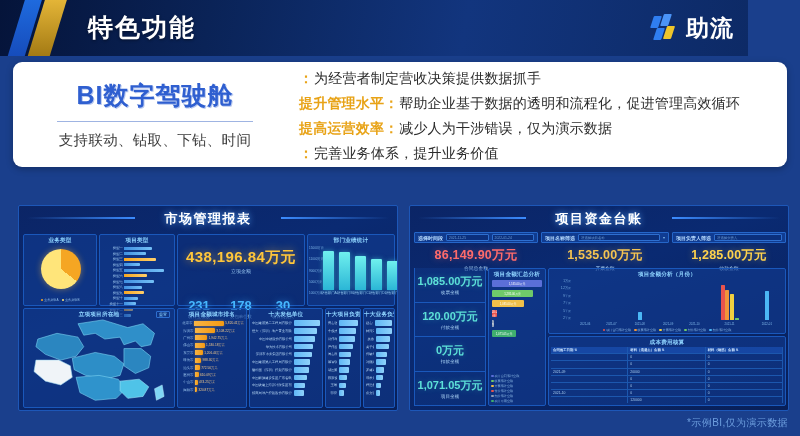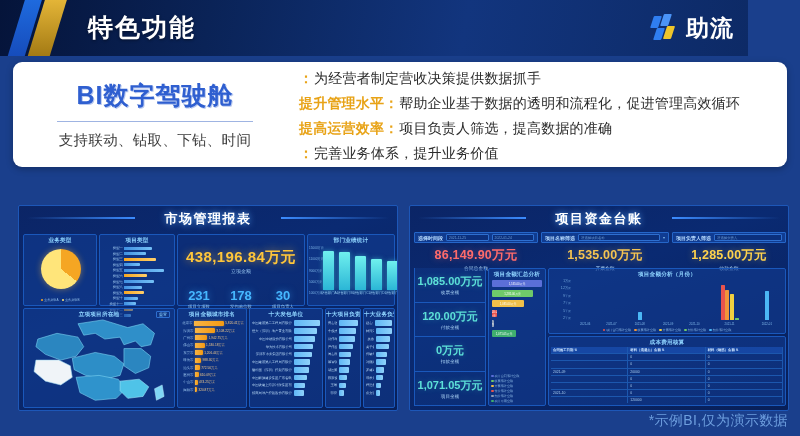--- a/index.html
+++ b/index.html
@@ -129,21 +129,21 @@
   .tbl-cell{ font-size:3.4px; color:#a8cdf0; padding:1px 2px; border-right:1px solid #1c57ae; overflow:hidden; white-space:nowrap; }
   .tbl-head{ background:rgba(25,80,180,.7); }
   .tbl-head .tbl-cell{ color:#cfe6ff; font-weight:bold; }
 
   .legend{ display:flex; flex-wrap:wrap; gap:3px; justify-content:center; }
   .legend-item{ display:flex; align-items:center; gap:1px; font-size:3.1px; color:#8fbde8; white-space:nowrap; }
   .legend-dot{ width:2.5px; height:2.5px; border-radius:50%; }
 
   .watermark{
     position:absolute; right:12px; bottom:6px;
-    font-size:14px; color:#6d9ede; letter-spacing:.4px;
+    font-size:10px; color:#6d9ede; letter-spacing:.4px;
   }
 </style>
 </head>
 <body>
 
 <div class="header">
   <div class="hdr-slash-wrap">
     <div class="hdr-slash blue"></div>
     <div class="hdr-slash gold"></div>
   </div>
@@ -173,21 +173,21 @@
         <span class="feat-val">为经营者制定营收决策提供数据抓手</span>
       </div>
       <div class="feat-row">
         <span class="feat-key">提升管理水平</span>
         <span class="feat-colon">：</span>
         <span class="feat-val">帮助企业基于数据的透明和流程化，促进管理高效循环</span>
       </div>
       <div class="feat-row">
         <span class="feat-key">提高运营效率</span>
         <span class="feat-colon">：</span>
-        <span class="feat-val">项目负责人筛选，提高数据的准确</span>
+        <span class="feat-val">减少人为干涉错误，仅为演示数据</span>
       </div>
       <div class="feat-row">
         <span class="feat-colon">：</span>
         <span class="feat-val">完善业务体系，提升业务价值</span>
       </div>
     </div>
 </div>
 
 <div class="dash left">
   <div class="dash-head">
@@ -263,21 +263,21 @@
         <div class="hbar-row">
           <span class="hbar-name">类型十三</span>
           <span class="hbar-fill" style="width: 7.2px; background: linear-gradient(90deg, rgb(63, 143, 224), rgb(116, 192, 247));"></span>
         </div>
       </div>
   </div>
 
   <div class="panel" style="left:158px; top:28px; width:128px; height:72px; background:rgba(14,52,132,.4);">
     <div class="kpi-big" style="margin-top:13px;">438,196.84万元</div>
     <div class="kpi-big-lbl">立项金额</div>
-    <div style="display:flex; margin-top:14px;" id="kpi-row">
+    <div style="display:flex; margin-top:24px;" id="kpi-row">
         <div style="flex: 1 1 0%;">
           <div class="kpi-num">231</div>
           <div class="kpi-num-lbl">项目立项数</div>
         </div>
         <div style="flex: 1 1 0%;">
           <div class="kpi-num">178</div>
           <div class="kpi-num-lbl">发包单位数</div>
         </div>
         <div style="flex: 1 1 0%;">
           <div class="kpi-num">30</div>

